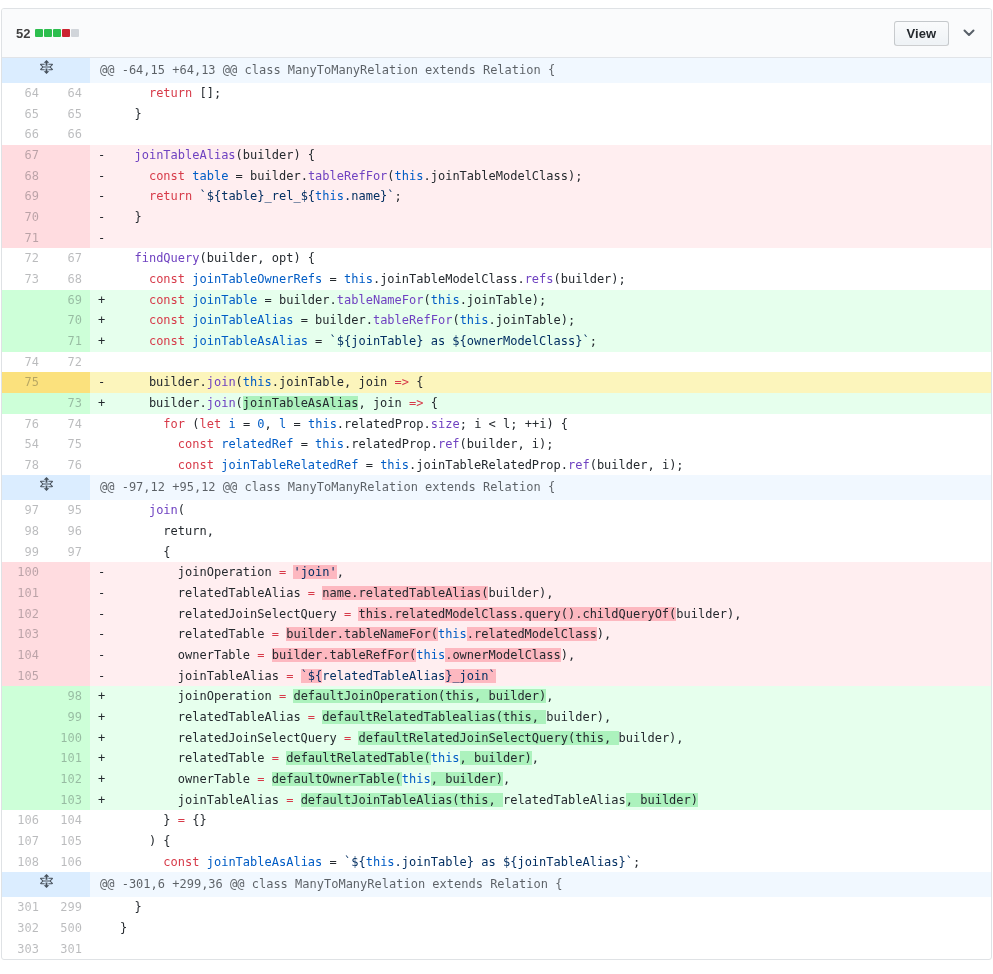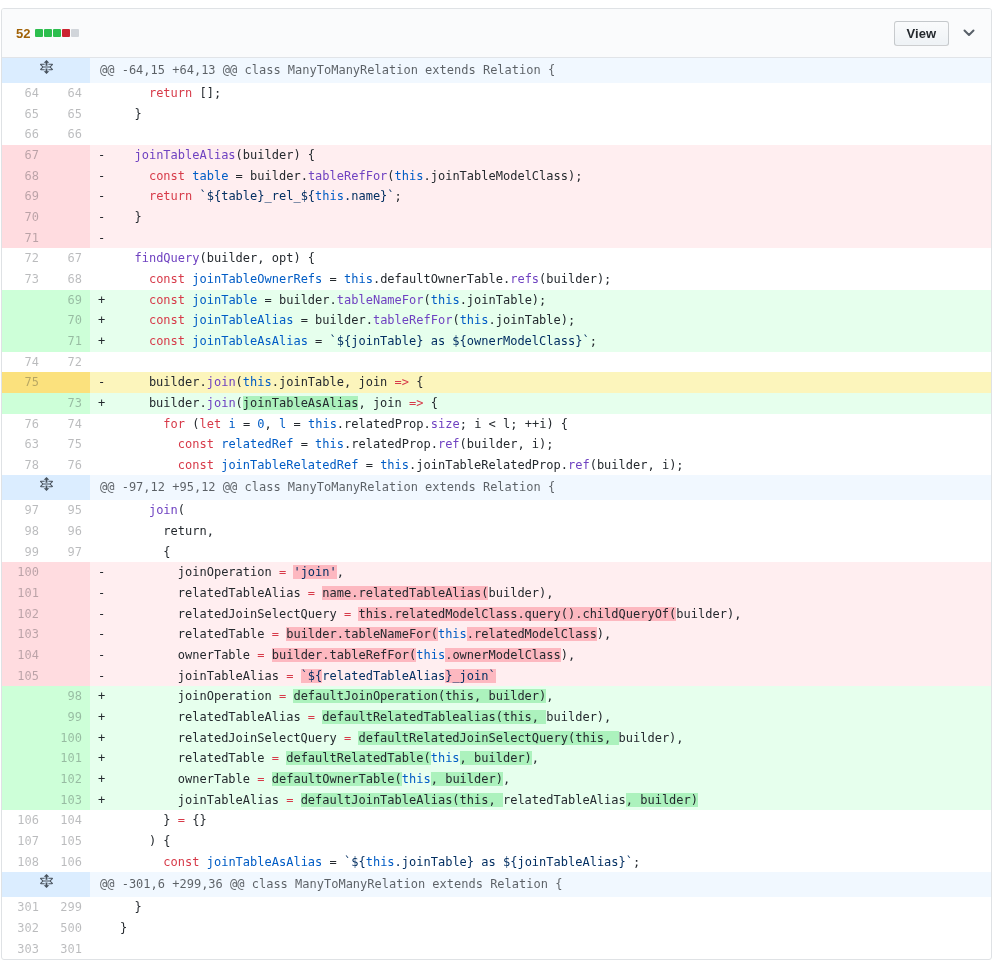--- a/index.html
+++ b/index.html
@@ -19,21 +19,21 @@
   
   .file-header {
     display: flex; align-items: center;
     background: #fafbfc;
     border-bottom: 1px solid #e1e4e8;
     padding: 7px 10px;
     height: 34px;
     box-sizing: content-box;
   }
   .changes-count {
-    font-size: 13px; font-weight: bold; color: #a16207; margin: 0 4px 0 4px;
+    font-size: 13px; font-weight: bold; color: #404040; margin: 0 4px 0 4px;
   }
   .diffstat { display: inline-flex; align-items: center; margin-right: 8px; }
   .diffstat i {
     display: inline-block; width: 8px; height: 8px; margin-left: 1px; border-radius: 1px;
   }
   .sq-added   { background: var(--diffstat-added); }
   .sq-deleted { background: var(--diffstat-deleted); }
   .sq-neutral { background: var(--diffstat-neutral); }
   .file-path {
     font-family: "DejaVu Sans Mono", "Liberation Mono", monospace;
@@ -197,21 +197,21 @@
           <td class="code"><span class="marker">-</span></td>
         </tr>
         <tr class="r-ctx">
           <td class="num">72</td>
           <td class="num n2">67</td>
           <td class="code"><span class="marker"> </span><span class="tok-p">  </span><span class="tok-e">findQuery</span><span class="tok-p">(builder, opt) {</span></td>
         </tr>
         <tr class="r-ctx">
           <td class="num">73</td>
           <td class="num n2">68</td>
-          <td class="code"><span class="marker"> </span><span class="tok-p">    </span><span class="tok-k">const</span><span class="tok-p"> </span><span class="tok-v">joinTableOwnerRefs</span><span class="tok-p"> = </span><span class="tok-v">this</span><span class="tok-p">.defaultOwnerTable.</span><span class="tok-e">refs</span><span class="tok-p">(builder);</span></td>
+          <td class="code"><span class="marker"> </span><span class="tok-p">    </span><span class="tok-k">const</span><span class="tok-p"> </span><span class="tok-v">joinTableOwnerRefs</span><span class="tok-p"> = </span><span class="tok-v">this</span><span class="tok-p">.joinTableModelClass.</span><span class="tok-e">refs</span><span class="tok-p">(builder);</span></td>
         </tr>
         <tr class="r-add">
           <td class="num"></td>
           <td class="num n2">69</td>
           <td class="code"><span class="marker">+</span><span class="tok-p">    </span><span class="tok-k">const</span><span class="tok-p"> </span><span class="tok-v">joinTable</span><span class="tok-p"> = builder.</span><span class="tok-e">tableNameFor</span><span class="tok-p">(</span><span class="tok-v">this</span><span class="tok-p">.joinTable);</span></td>
         </tr>
         <tr class="r-add">
           <td class="num"></td>
           <td class="num n2">70</td>
           <td class="code"><span class="marker">+</span><span class="tok-p">    </span><span class="tok-k">const</span><span class="tok-p"> </span><span class="tok-v">joinTableAlias</span><span class="tok-p"> = builder.</span><span class="tok-e">tableRefFor</span><span class="tok-p">(</span><span class="tok-v">this</span><span class="tok-p">.joinTable);</span></td>
@@ -235,21 +235,21 @@
           <td class="num"></td>
           <td class="num n2">73</td>
           <td class="code"><span class="marker">+</span><span class="tok-p">    builder.</span><span class="tok-e">join</span><span class="tok-p">(</span><span class="tok-p hl">joinTableAsAlias</span><span class="tok-p">, join </span><span class="tok-k">=&gt;</span><span class="tok-p"> {</span></td>
         </tr>
         <tr class="r-ctx">
           <td class="num">76</td>
           <td class="num n2">74</td>
           <td class="code"><span class="marker"> </span><span class="tok-p">      </span><span class="tok-k">for</span><span class="tok-p"> (</span><span class="tok-k">let</span><span class="tok-p"> </span><span class="tok-v">i</span><span class="tok-p"> = </span><span class="tok-v">0</span><span class="tok-p">, </span><span class="tok-v">l</span><span class="tok-p"> = </span><span class="tok-v">this</span><span class="tok-p">.relatedProp.</span><span class="tok-e">size</span><span class="tok-p">; i &lt; l; ++i) {</span></td>
         </tr>
         <tr class="r-ctx">
-          <td class="num">63</td>
+          <td class="num">54</td>
           <td class="num n2">75</td>
           <td class="code"><span class="marker"> </span><span class="tok-p">        </span><span class="tok-k">const</span><span class="tok-p"> </span><span class="tok-v">relatedRef</span><span class="tok-p"> = </span><span class="tok-v">this</span><span class="tok-p">.relatedProp.</span><span class="tok-e">ref</span><span class="tok-p">(builder, i);</span></td>
         </tr>
         <tr class="r-ctx">
           <td class="num">78</td>
           <td class="num n2">76</td>
           <td class="code"><span class="marker"> </span><span class="tok-p">        </span><span class="tok-k">const</span><span class="tok-p"> </span><span class="tok-v">joinTableRelatedRef</span><span class="tok-p"> = </span><span class="tok-v">this</span><span class="tok-p">.joinTableRelatedProp.</span><span class="tok-e">ref</span><span class="tok-p">(builder, i);</span></td>
         </tr>
         <tr class="r-hunk">
           <td class="hunk-num" colspan="2"><button class="expander"><svg width="13" height="15" viewBox="0 0 14 16" aria-hidden="true">

